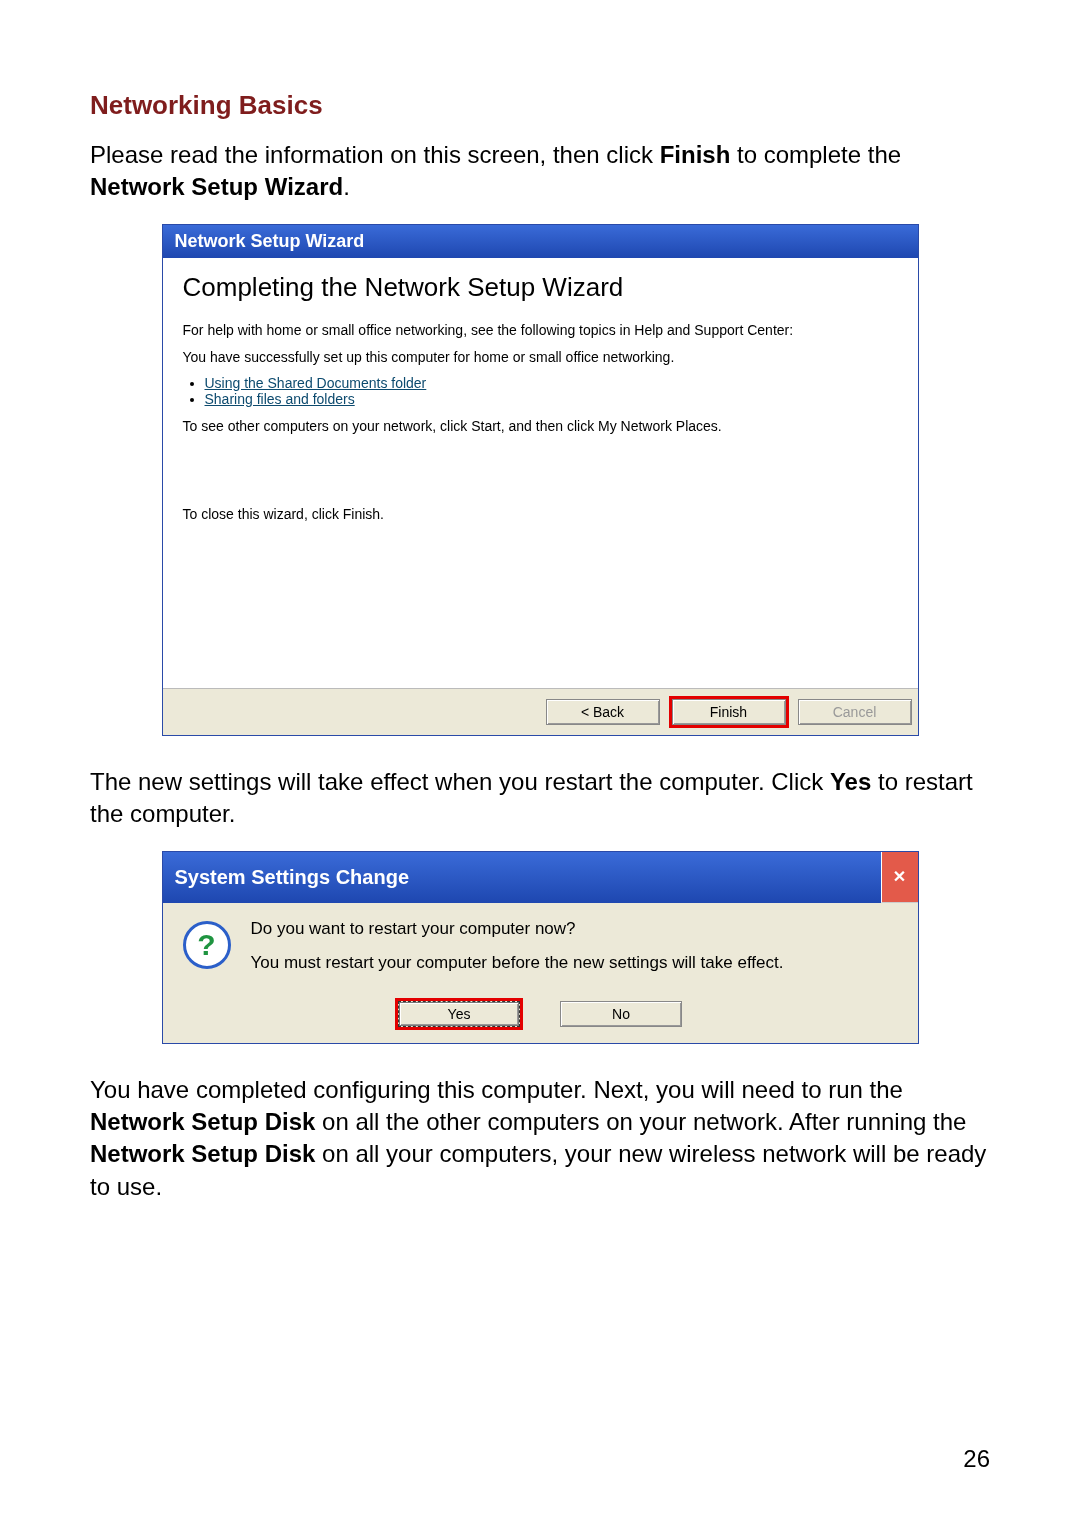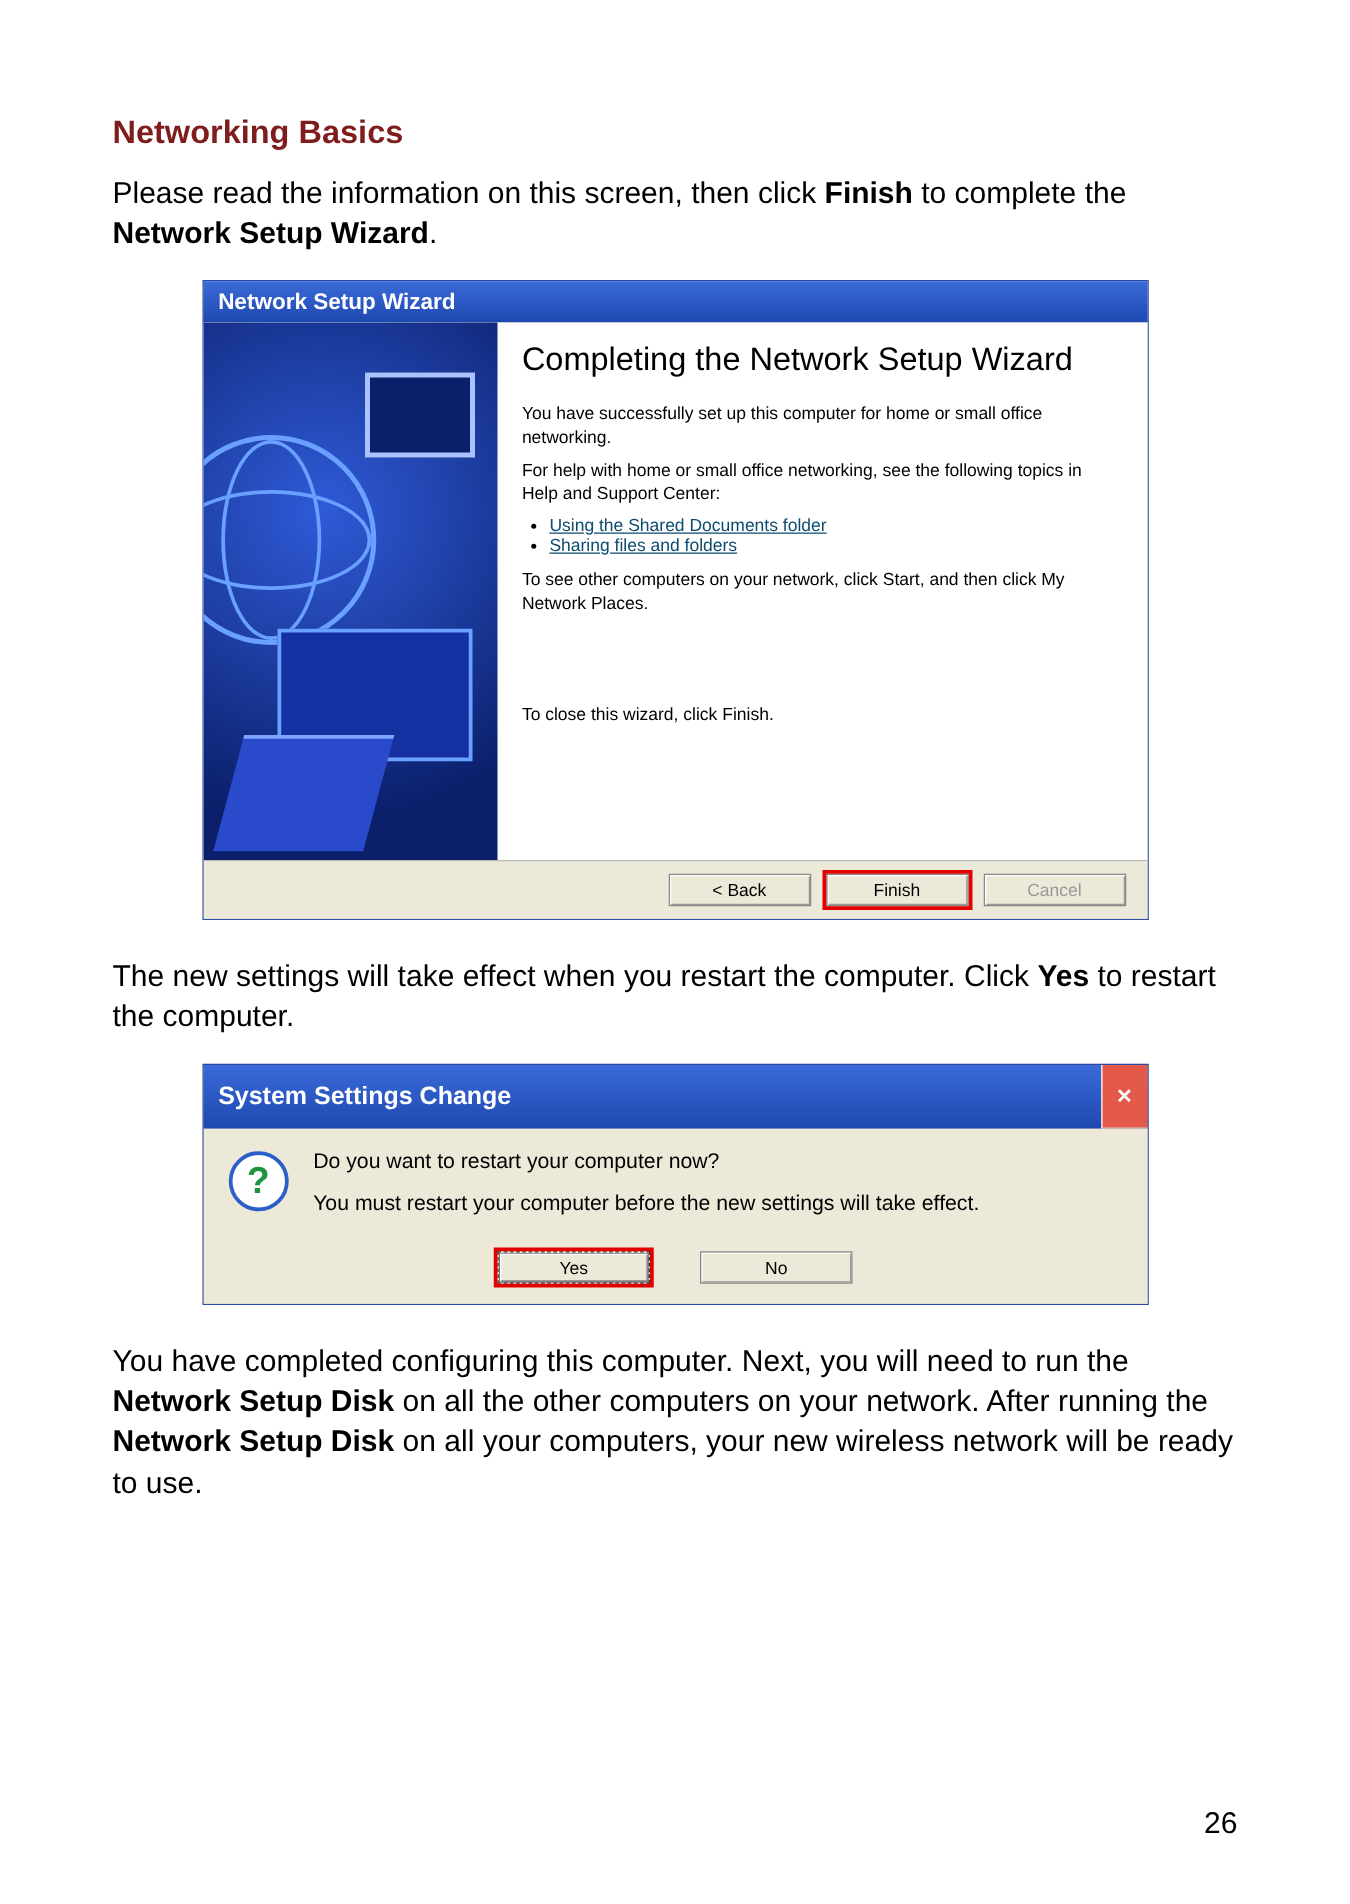--- a/index.html
+++ b/index.html
@@ -39,20 +39,21 @@
     color: #fff;
     font-weight: bold;
     font-size: 18px;
     padding: 6px 12px;
     font-family: "Tahoma", Arial, sans-serif;
   }
   .wizard-body {
     display: flex;
     background: #fff;
     min-height: 430px;
+    flex-direction: column;
   }
   .wizard-img {
     width: 235px;
     background: radial-gradient(circle at 40% 35%, #2f5bd8 0%, #0b1f6a 80%);
     position: relative;
     overflow: hidden;
   }
   
   .globe {
     width: 160px; height: 160px;
@@ -99,21 +100,21 @@
   }
   .wizard-p { font-size: 14px; margin: 8px 0; line-height: 1.35; }
   .wizard-ul { margin: 6px 0 10px 22px; padding: 0; }
   .wizard-ul li { font-size: 14px; }
   .wizard-link { color: #0c4a6e; text-decoration: underline; cursor: pointer; }
   .wizard-close { margin-top: 70px; font-size: 14px; }
 
   .wizard-buttons {
     border-top: 1px solid #bbb;
     background: #ece9d8;
-    padding: 10px 17px;
+    padding: 10px 6px;
     display: flex;
     justify-content: flex-end;
     gap: 12px;
   }
   .btn {
     min-width: 92px;
     text-align: center;
     font-family: "Tahoma", Arial, sans-serif;
     font-size: 14px;
     padding: 4px 10px;
@@ -216,22 +217,22 @@
     <div class="wizard-title">Network Setup Wizard</div>
     <div class="wizard-body">
       <div class="wizard-img">
         <div class="monitor"></div>
         <div class="globe"></div>
         <div class="printer"></div>
         <div class="papers"></div>
       </div>
       <div class="wizard-content">
         <div class="wizard-heading">Completing the Network Setup Wizard</div>
+        <div class="wizard-p">For help with home or small office networking, see the following topics in Help and Support Center:</div>
         <div class="wizard-p">You have successfully set up this computer for home or small office networking.</div>
-        <div class="wizard-p">For help with home or small office networking, see the following topics in Help and Support Center:</div>
         <ul class="wizard-ul">
           <li><span class="wizard-link">Using the Shared Documents folder</span></li>
           <li><span class="wizard-link">Sharing files and folders</span></li>
         </ul>
         <div class="wizard-p">To see other computers on your network, click Start, and then click My Network Places.</div>
         <div class="wizard-p wizard-close">To close this wizard, click Finish.</div>
       </div>
     </div>
     <div class="wizard-buttons">
       <div class="btn">&lt; Back</div>

